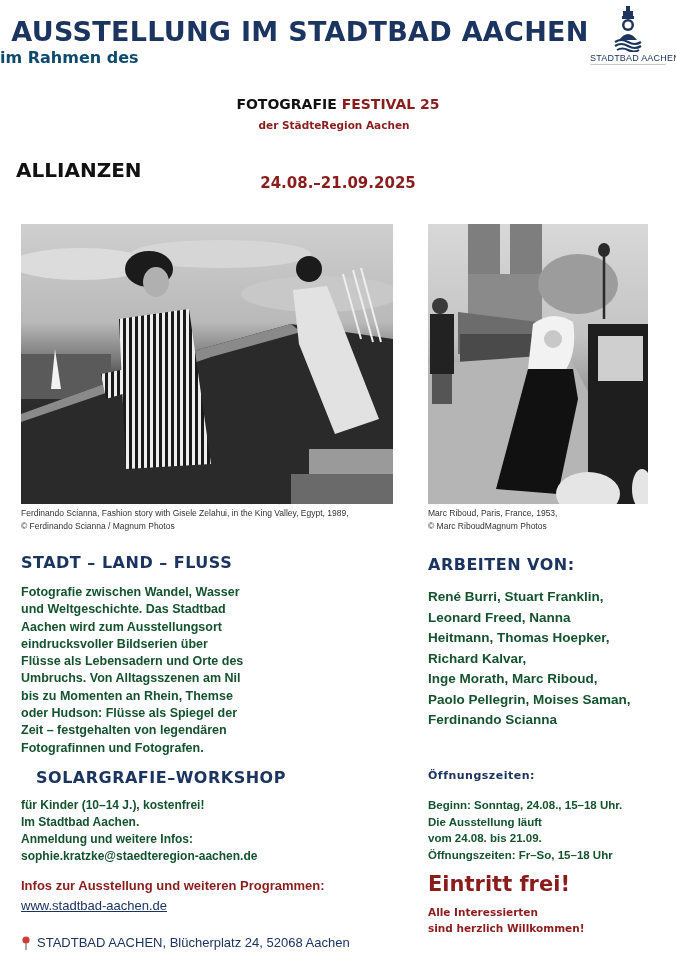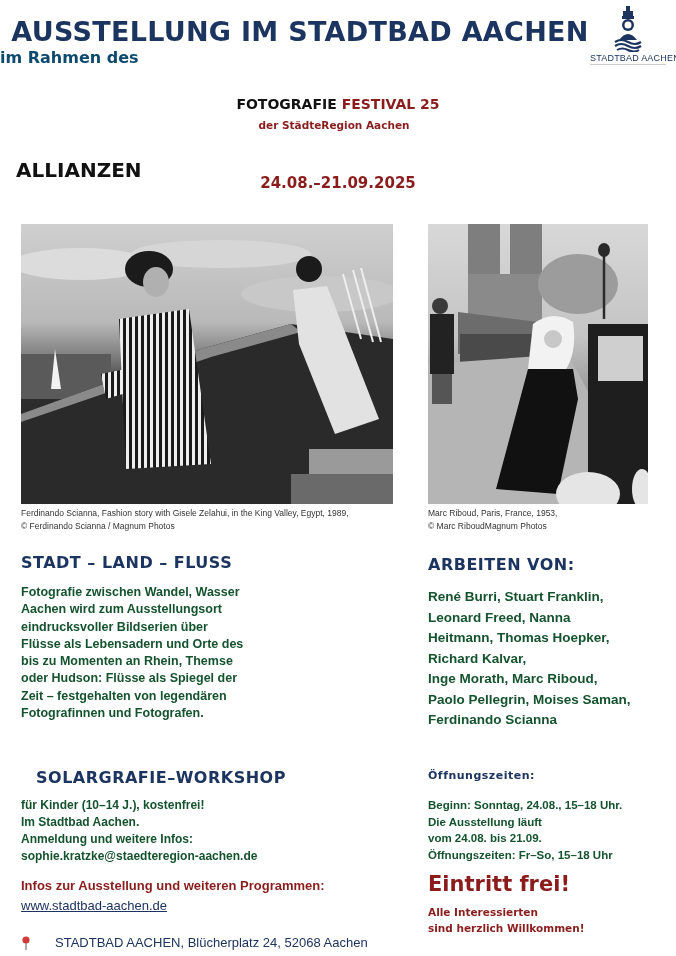--- a/index.html
+++ b/index.html
@@ -44,21 +44,21 @@
 
   #h-oeff { left:428px; top:769px; font-size:11px; }
   #p-oeff { left:428px; top:797px; width:240px; font-size:11.5px; line-height:16.5px; }
 
   #eintritt { left:428px; top:872px; font-weight:900; font-size:21px; color:#8a1c1c; font-family:"DejaVu Sans", sans-serif; }
   #willkommen { left:428px; top:904px; font-weight:900; font-size:10.5px; line-height:16px; color:#8a1c1c; font-family:"DejaVu Sans", sans-serif; }
 
   #infos-label { left:21px; top:878px; font-weight:bold; font-size:13px; color:#8a1c1c; }
   #infos-link { left:21px; top:898px; font-size:13px; color:#1c3460; text-decoration:underline; }
 
-  #address { left:21px; top:935px; font-size:13px; color:#1c3460; display:flex; align-items:center; gap:24px; }
+  #address { left:21px; top:935px; font-size:13px; color:#1c3460; display:flex; align-items:center; gap:6px; }
   #address .pin { width:10px; height:14px; position:relative; }
 </style>
 </head>
 <body>
 
 <div id="title" class="abs">AUSSTELLUNG IM STADTBAD AACHEN</div>
 <div id="subtitle" class="abs">im Rahmen des</div>
 
 <div id="logo" class="abs">
   <svg width="30" height="46" viewBox="0 0 30 46">
@@ -155,23 +155,25 @@
   <div>© Ferdinando Scianna / Magnum Photos</div>
 </div>
 <div id="caption-right" class="caption">
   <div>Marc Riboud, Paris, France, 1953,</div>
   <div>© Marc RiboudMagnum Photos</div>
 </div>
 
 <div id="h-stadt" class="h2">STADT – LAND – FLUSS</div>
 <div id="p-stadt" class="body-text">
   <div>Fotografie zwischen Wandel, Wasser</div>
+  <div>und Weltgeschichte. Das Stadtbad</div>
   <div>Aachen wird zum Ausstellungsort</div>
   <div>eindrucksvoller Bildserien über</div>
   <div>Flüsse als Lebensadern und Orte des</div>
+  <div>Umbruchs. Von Alltagsszenen am Nil</div>
   <div>bis zu Momenten an Rhein, Themse</div>
   <div>oder Hudson: Flüsse als Spiegel der</div>
   <div>Zeit – festgehalten von legendären</div>
   <div>Fotografinnen und Fotografen.</div>
 </div>
 
 <div id="h-arbeiten" class="h2">ARBEITEN VON:</div>
 <div id="p-arbeiten" class="body-text">
   <div>René Burri, Stuart Franklin,</div>
   <div>Leonard Freed, Nanna</div>

